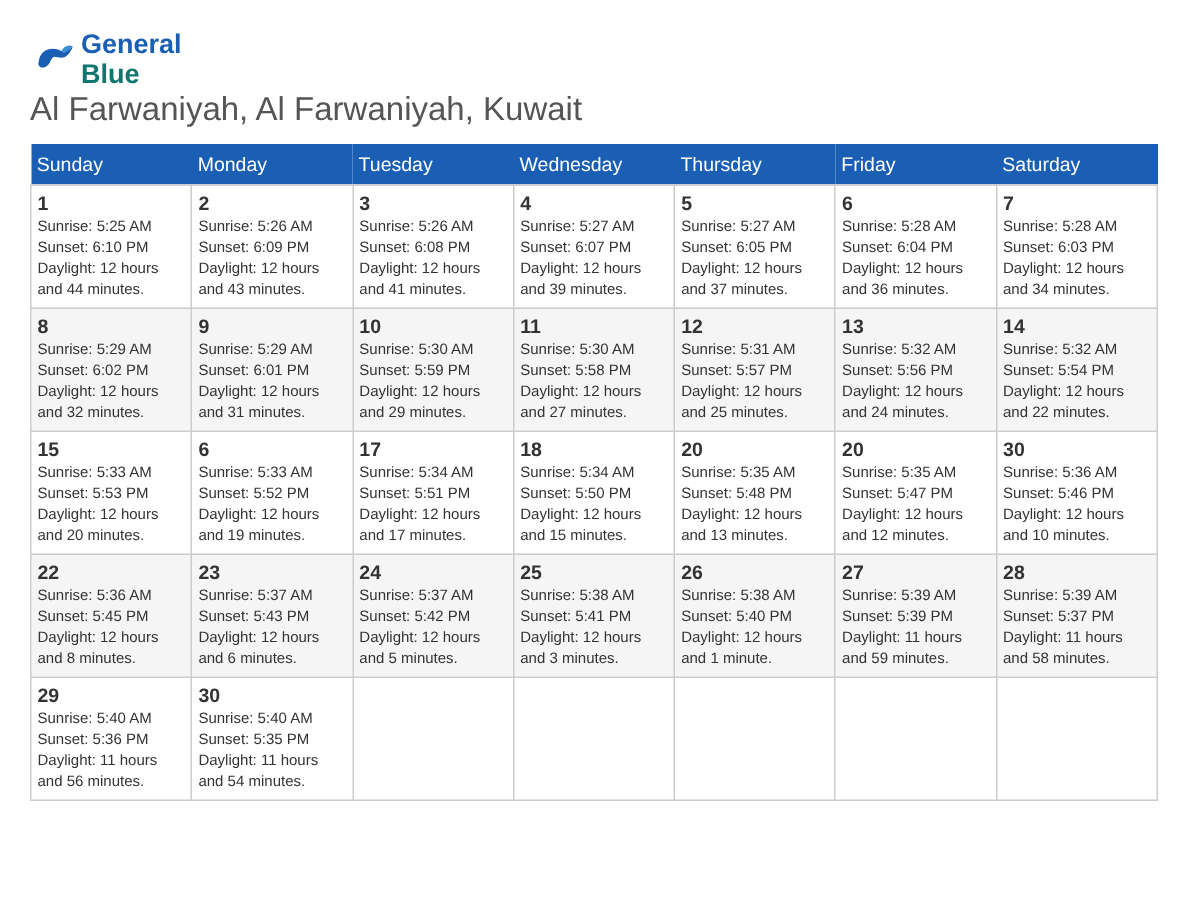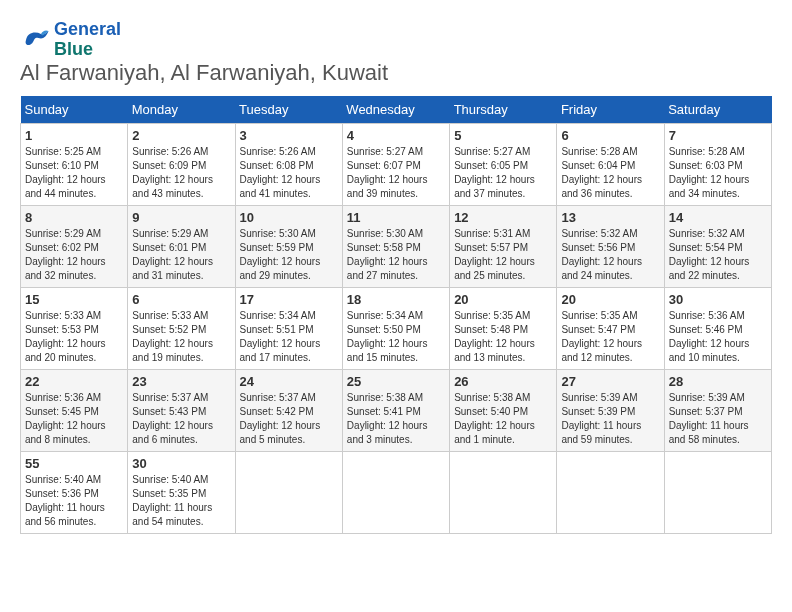--- a/index.html
+++ b/index.html
@@ -349,21 +349,21 @@
           <span class="day-num">28</span>
           <div class="day-info">
             Sunrise: 5:39 AM<br>
             Sunset: 5:37 PM<br>
             Daylight: 11 hours and 58 minutes.
           </div>
         </td>
       </tr>
       <tr>
         <td>
-          <span class="day-num">55</span>
+          <span class="day-num">29</span>
           <div class="day-info">
             Sunrise: 5:40 AM<br>
             Sunset: 5:36 PM<br>
             Daylight: 11 hours and 56 minutes.
           </div>
         </td>
         <td>
           <span class="day-num">30</span>
           <div class="day-info">
             Sunrise: 5:40 AM<br>

